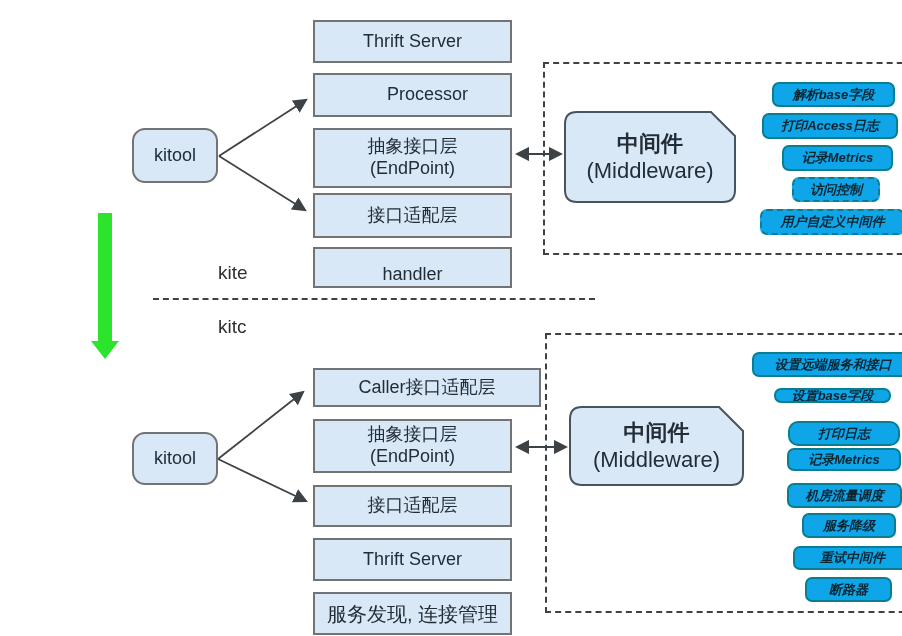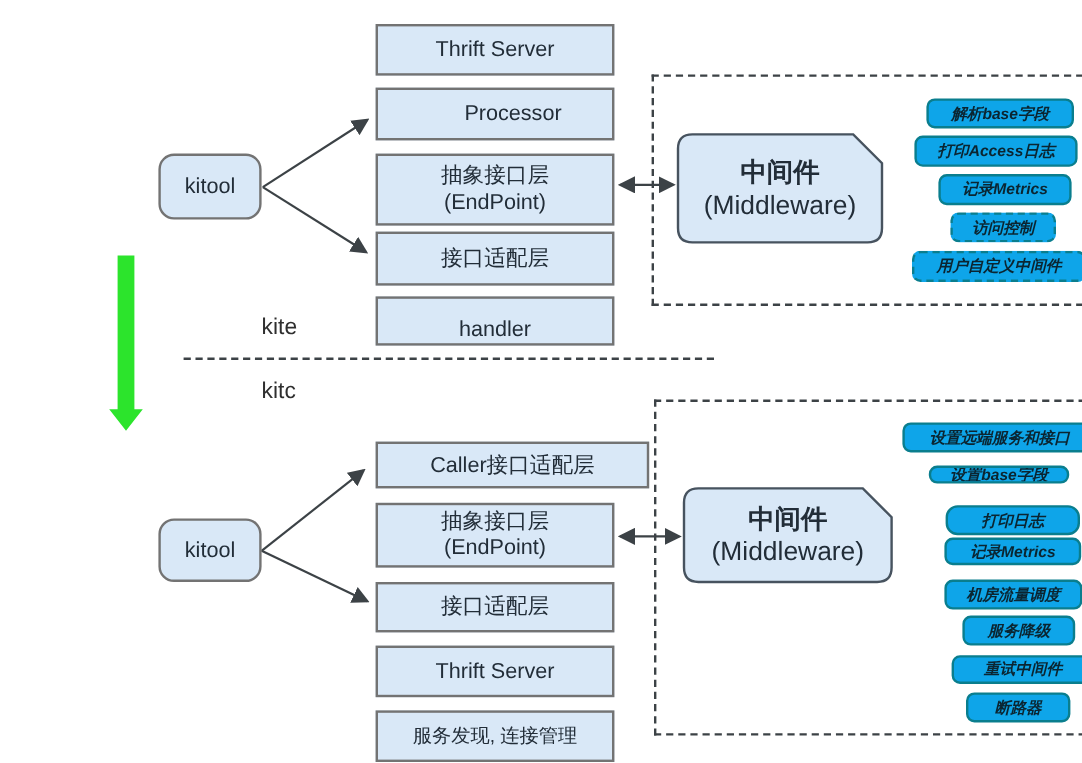--- a/index.html
+++ b/index.html
@@ -120,21 +120,21 @@
   <div class="bluebox" style="left:313px; top:419px; width:199px; height:54px;">
     <span>抽象接口层</span>
     <span>(EndPoint)</span>
   </div>
   <div class="bluebox" style="left:313px; top:485px; width:199px; height:42px;">
     <span>接口适配层</span>
   </div>
   <div class="bluebox" style="left:313px; top:538px; width:199px; height:43px;">
     <span>Thrift Server</span>
   </div>
-  <div class="bluebox" style="left:313px; top:592px; width:199px; height:43px; font-size:16px;">
+  <div class="bluebox" style="left:313px; top:592px; width:199px; height:43px; font-size:20px;">
     <span>服务发现, 连接管理</span>
   </div>
 
   <div class="mwtext" style="left:570px; top:407px; width:173px; height:78px;">
     <span class="mw-title">中间件</span>
     <span>(Middleware)</span>
   </div>
 
   <div class="cyanbox" style="left:752px; top:352px; width:162px; height:25px;">
     <span>设置远端服务和接口</span>

